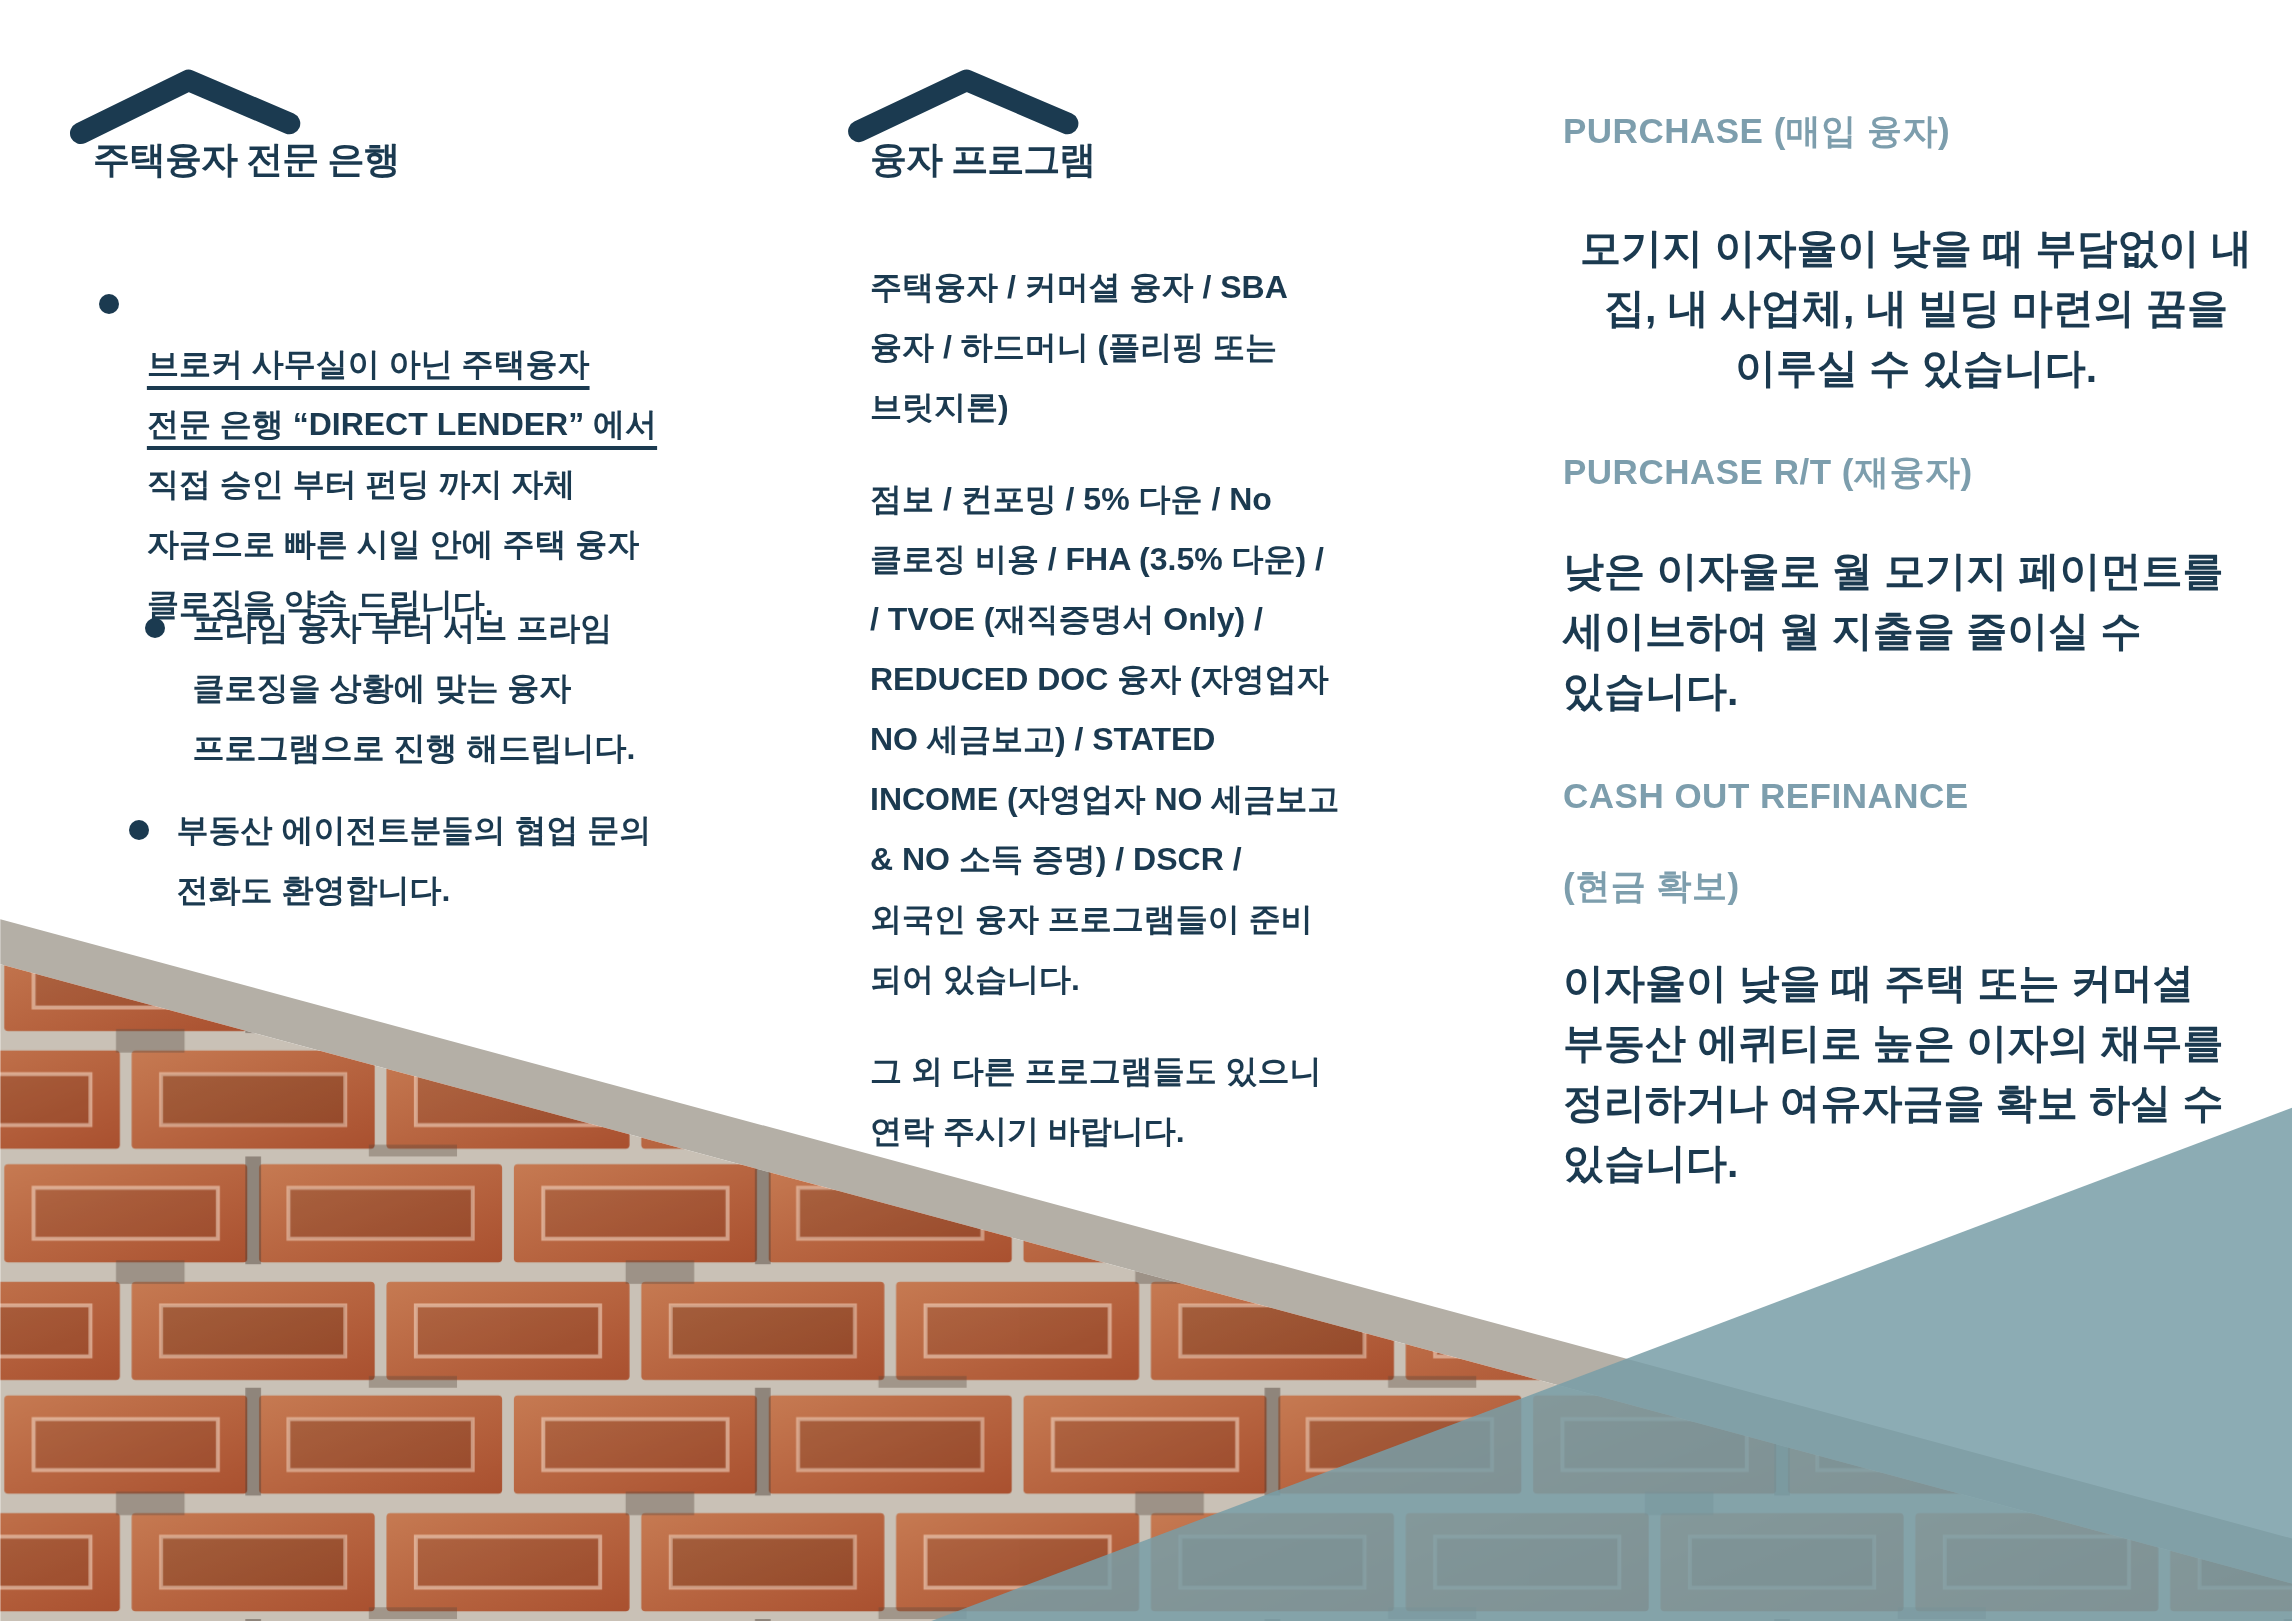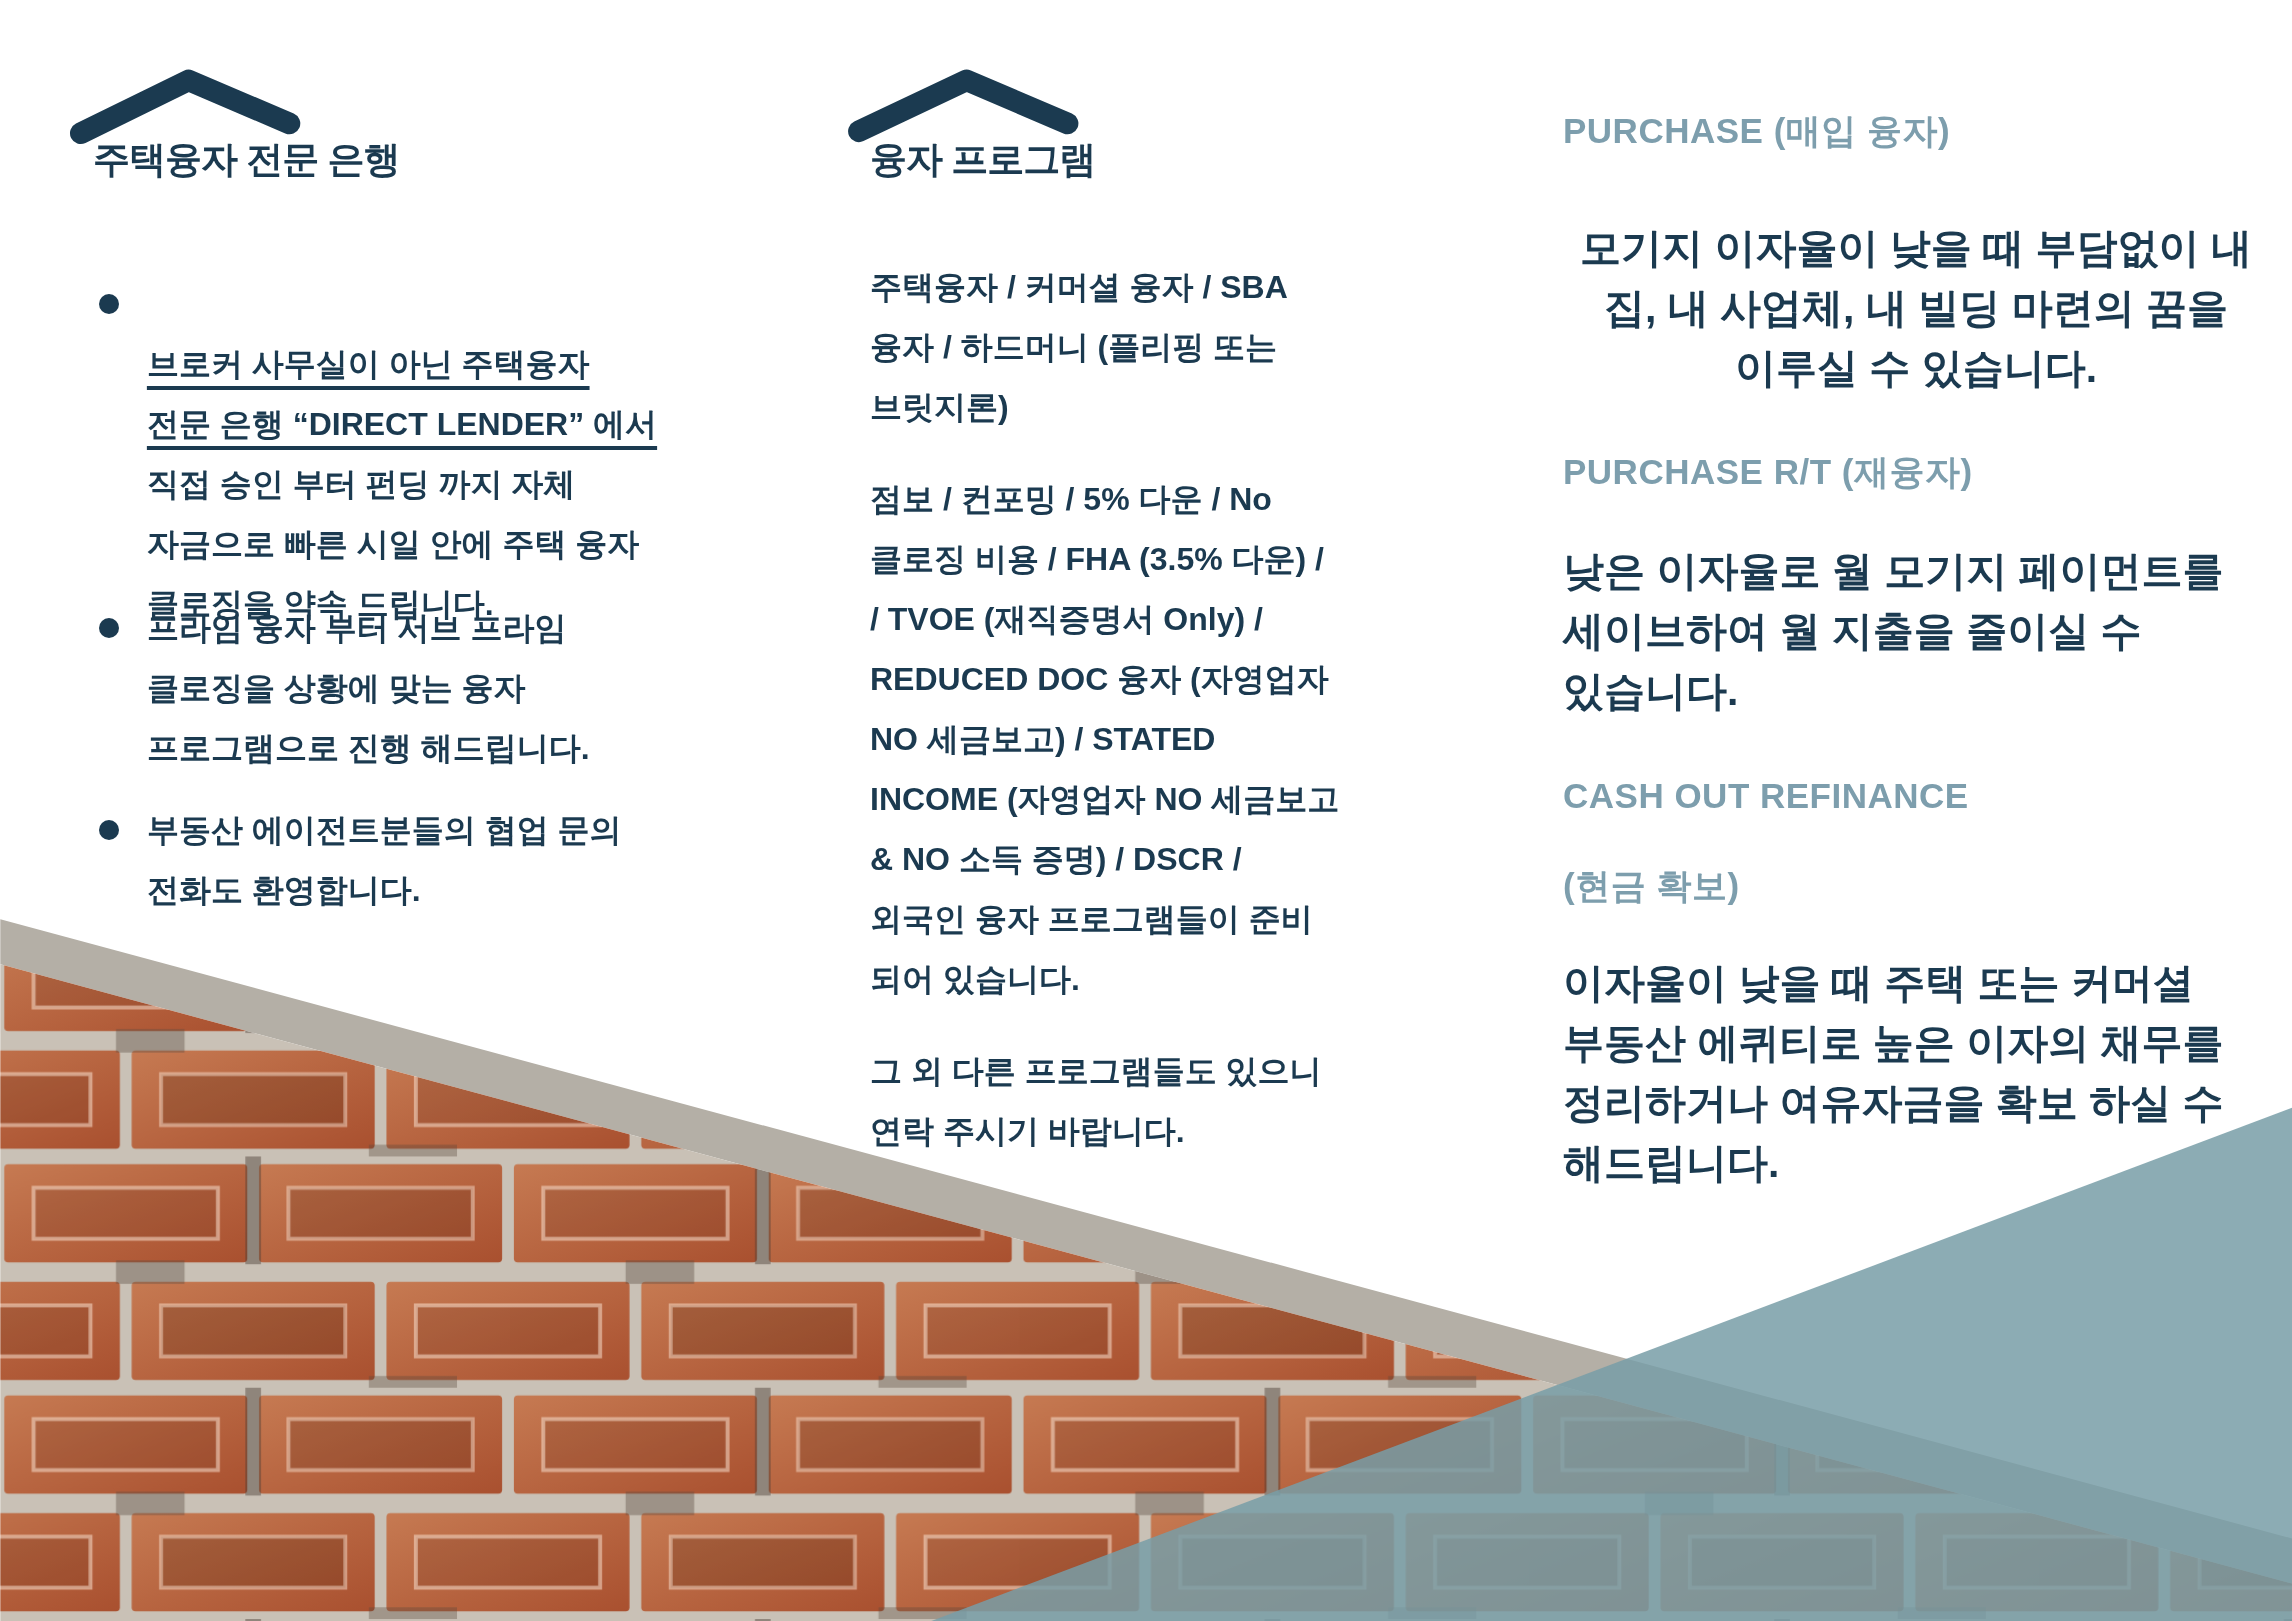--- a/index.html
+++ b/index.html
@@ -25,21 +25,21 @@
   .roof{position:absolute;z-index:2;}
   .abs{position:absolute;z-index:3;}
   .col-title{
     font-size:37px;font-weight:800;letter-spacing:-1px;
     color:var(--navy);white-space:pre-line;line-height:1.15;
   }
   .body-text{
     font-size:32px;font-weight:700;line-height:60px;
     color:var(--navy);white-space:pre-line;
   }
-  .bullet-item{display:flex;align-items:flex-start;}
+  .bullet-item{display:flex;align-items:flex-start;justify-content:center;}
   .bullet-dot{
     width:20.6px;height:20.6px;border-radius:50%;
     background:var(--navy);flex:0 0 auto;
     margin:19.6px 27.4px 0 5.9px;
   }
   .uline{
     text-decoration:underline;
     text-decoration-thickness:3.9px;
     text-underline-offset:10.8px;
   }
@@ -152,16 +152,16 @@
   <div class="abs r-heading" style="left:1563px;top:427px;">PURCHASE R/T (재융자)</div>
   <div class="abs r-body" style="left:1563px;top:541px;width:706px;">낮은 이자율로 월 모기지 페이먼트를
 세이브하여 월 지출을 줄이실 수
 있습니다.</div>
 
   <div class="abs r-heading" style="left:1563px;top:751px;">CASH OUT REFINANCE
 (현금 확보)</div>
   <div class="abs r-body" style="left:1563px;top:953px;width:706px;">이자율이 낮을 때 주택 또는 커머셜
 부동산 에퀴티로 높은 이자의 채무를
 정리하거나 여유자금을 확보 하실 수
-해드립니다.</div>
+있습니다.</div>
 
 </div>
 
 
 </body></html>

